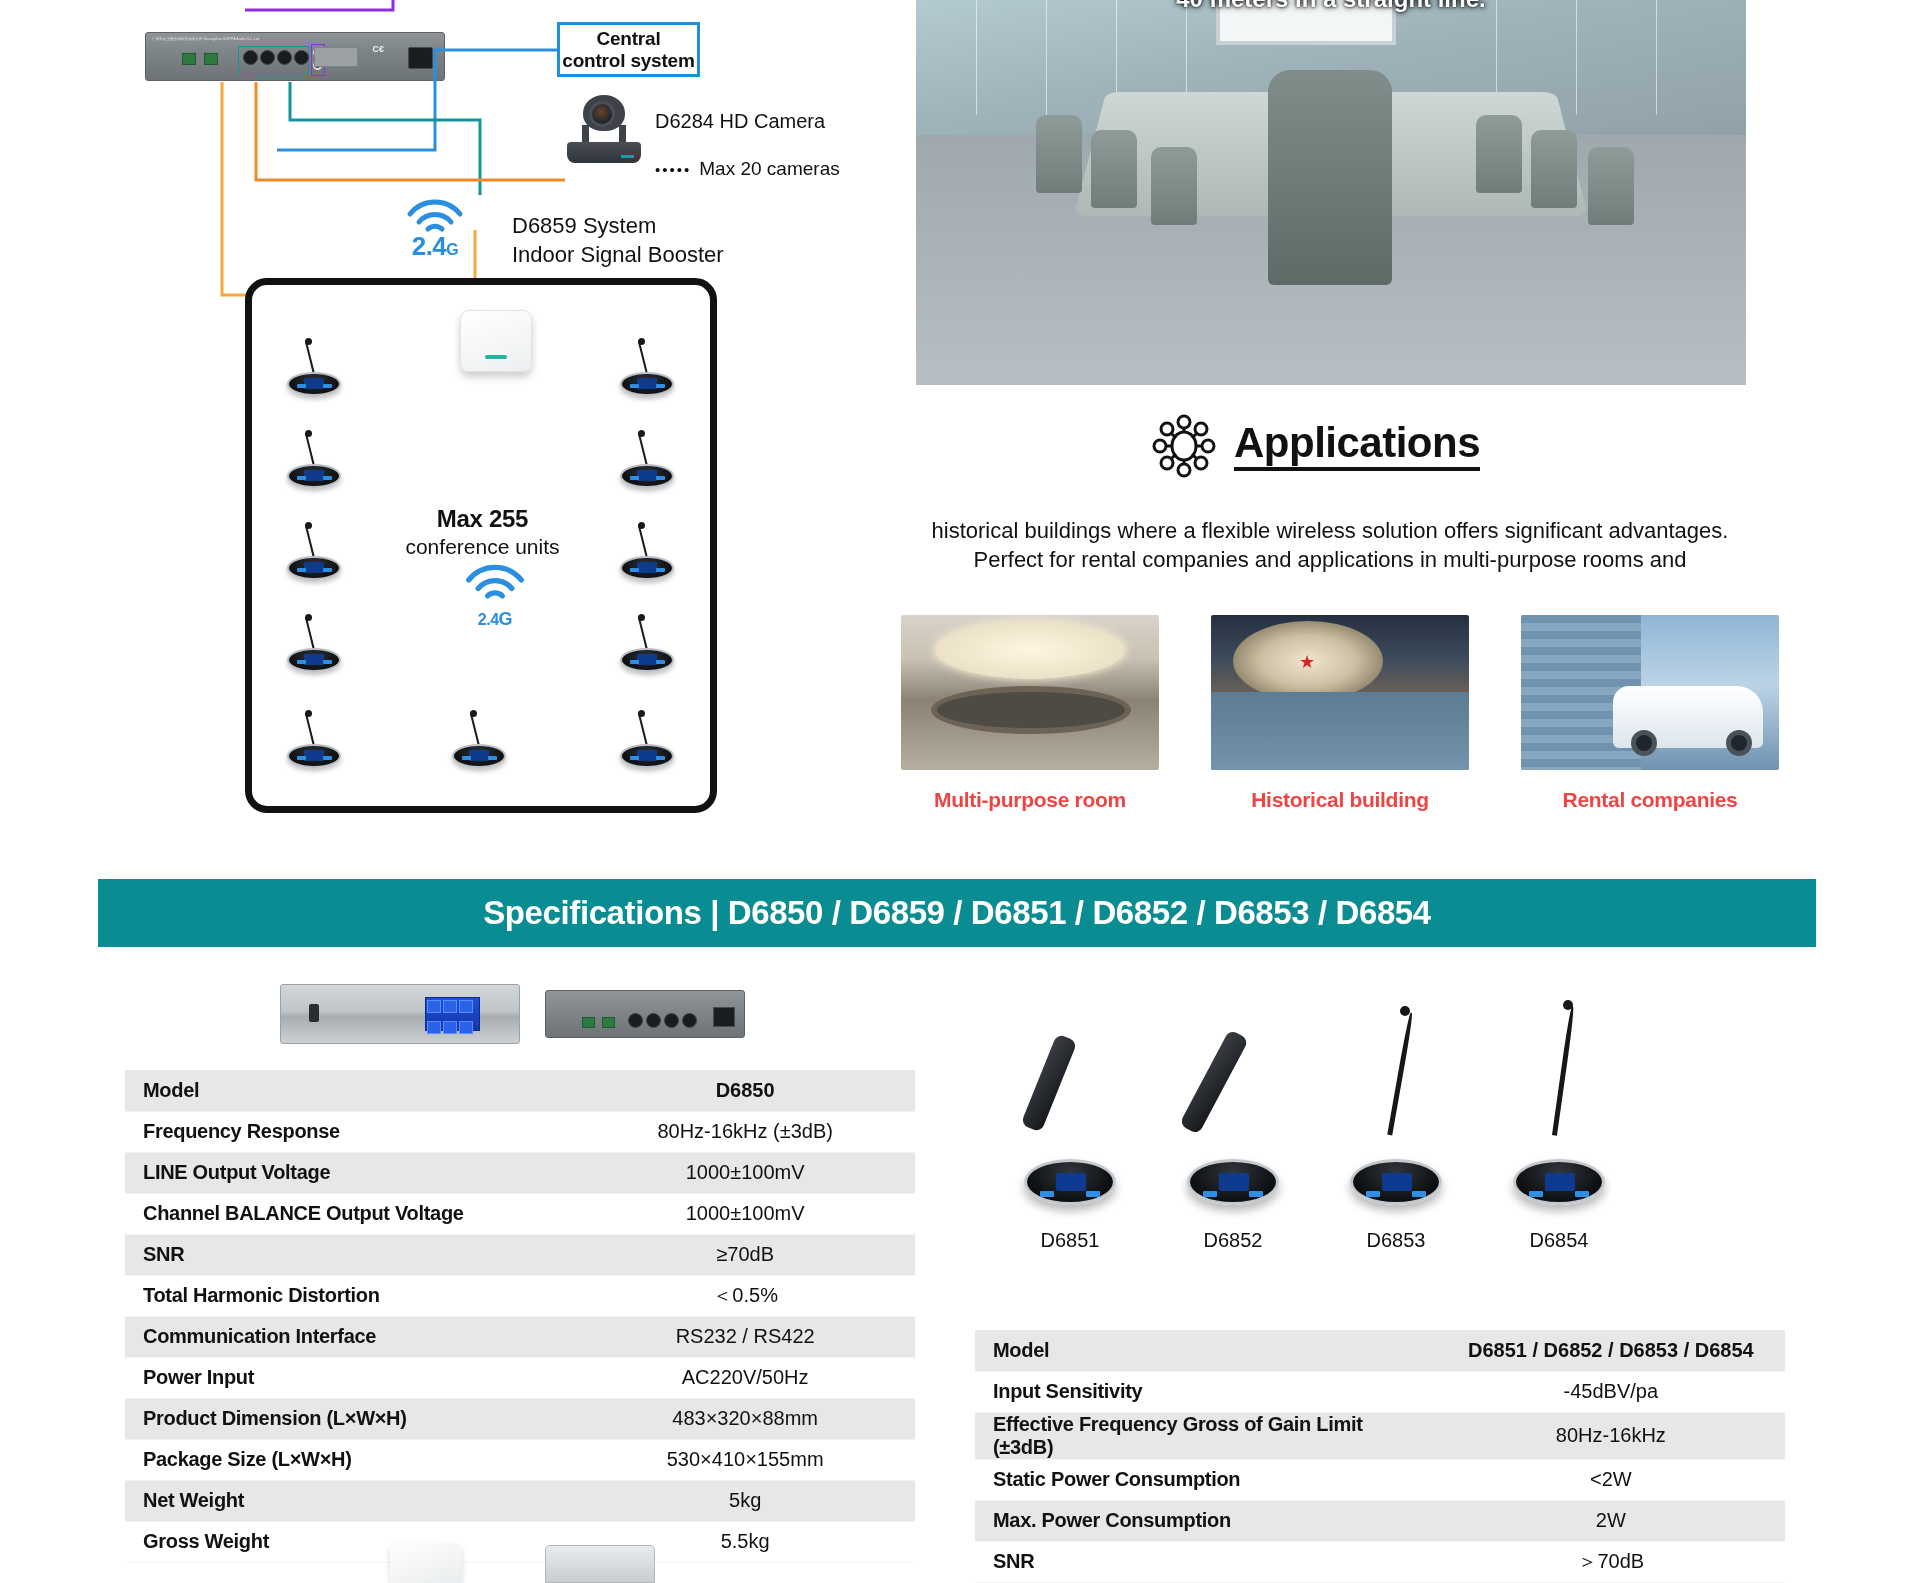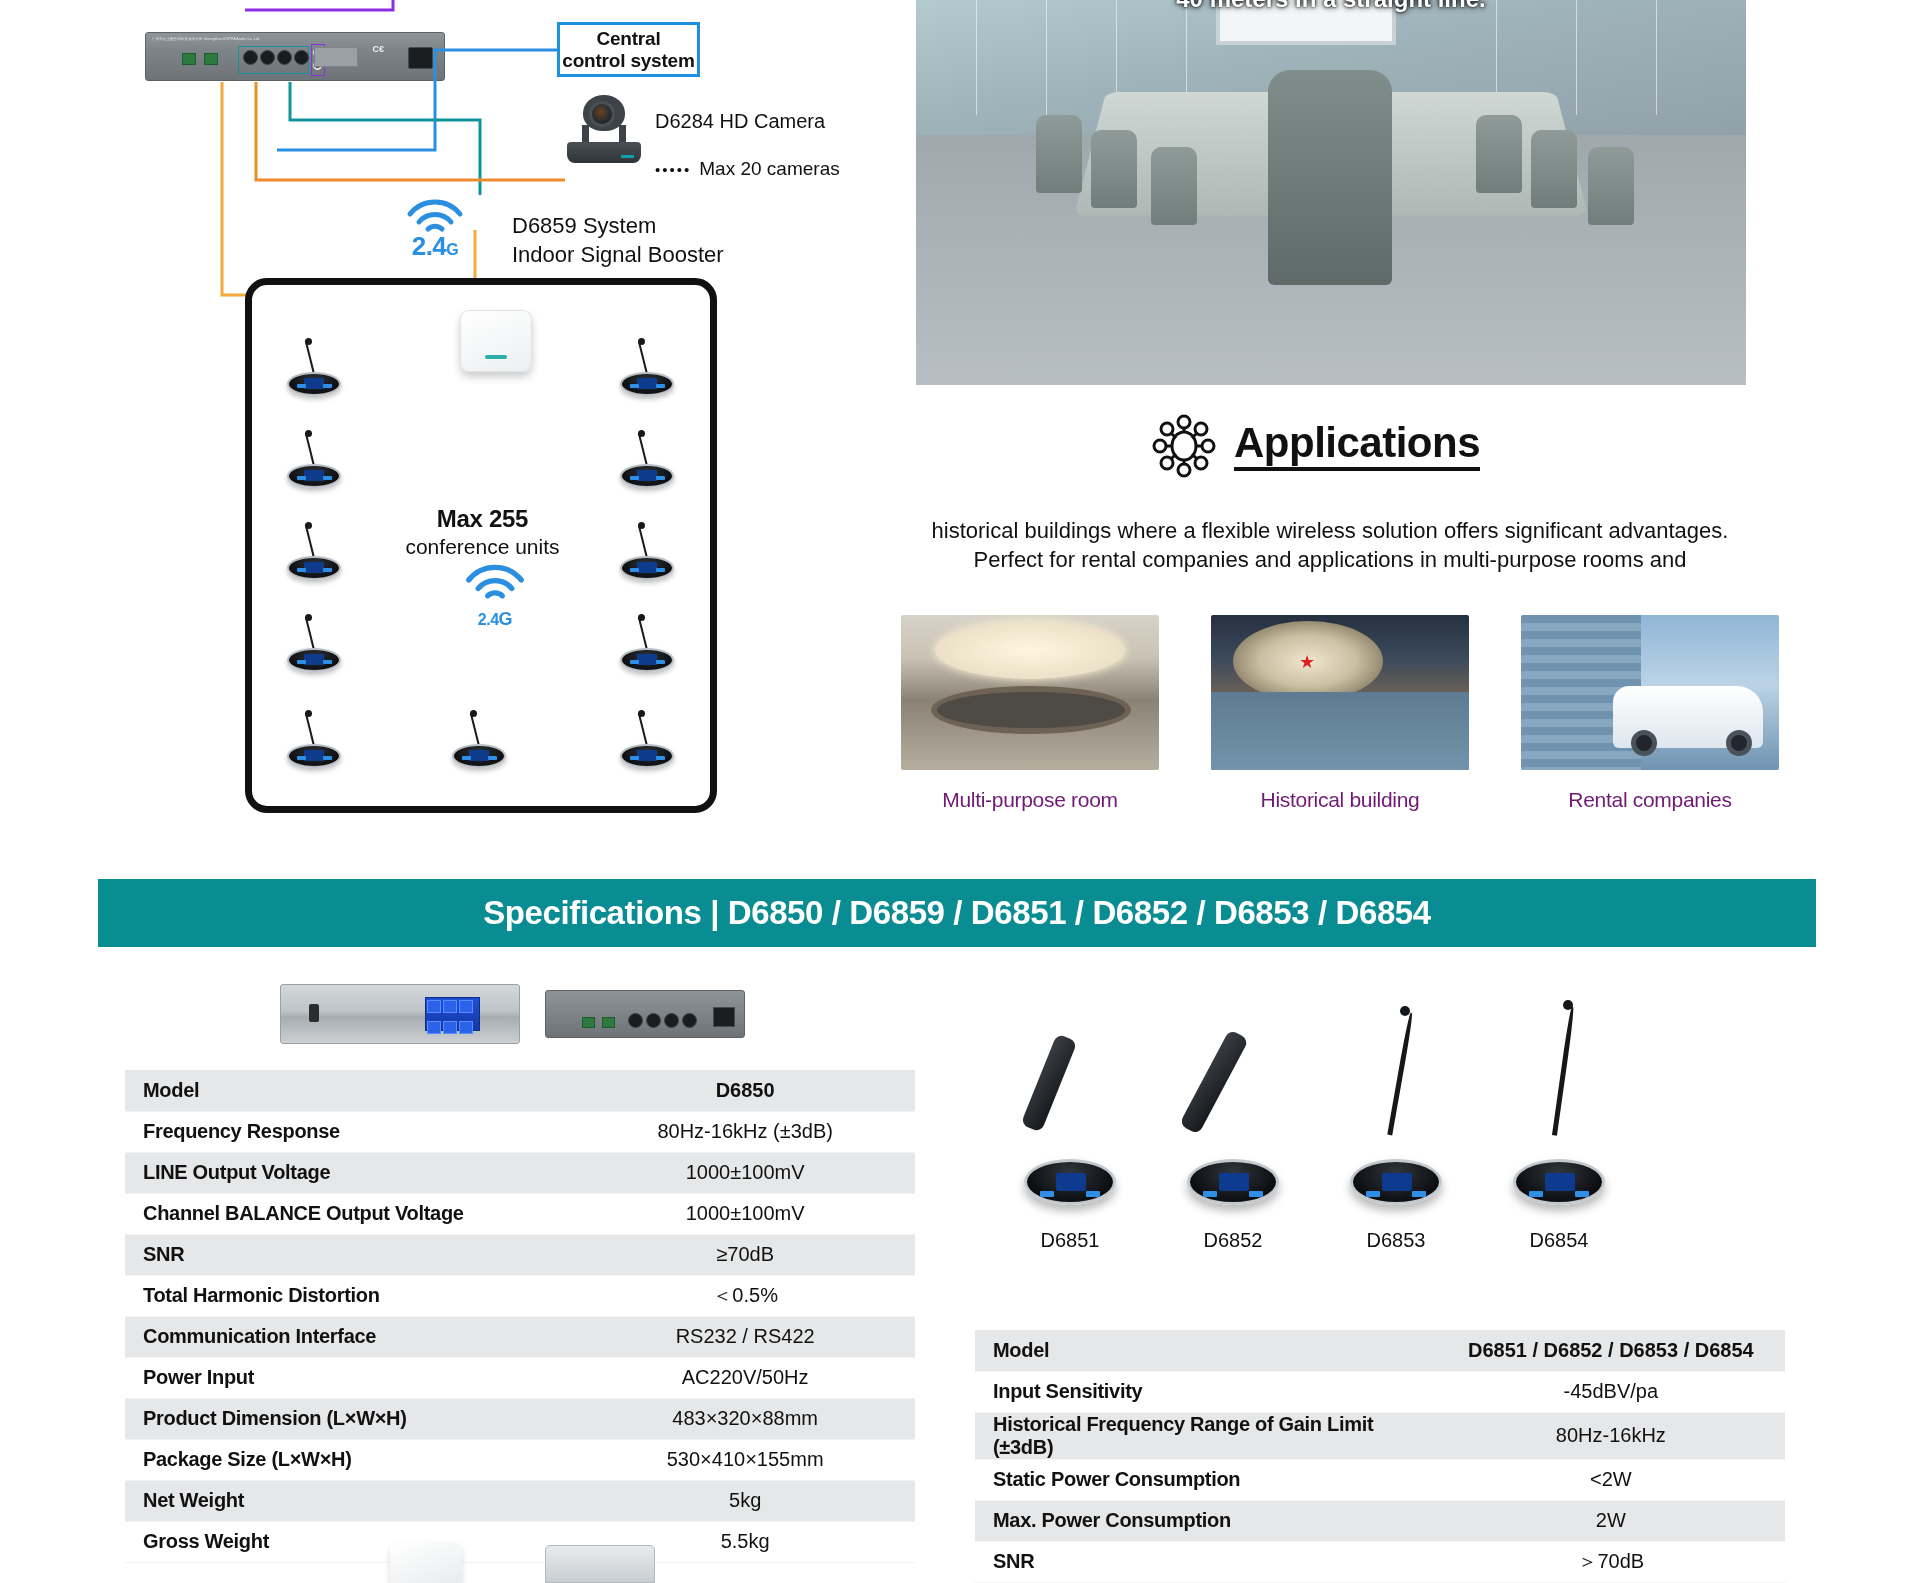--- a/index.html
+++ b/index.html
@@ -98,21 +98,21 @@
 
   .apps-head { position:absolute; left:1150px; top:412px; display:flex; align-items:center; gap:16px;}
   .apps-head .title { font-weight:800; font-size:42px; color:#111; border-bottom:4px solid #111; line-height:1.05; padding-bottom:1px; letter-spacing:-.5px;}
 
   .apps-desc { position:absolute; left:900px; top:516px; width:860px; text-align:center;
     font-size:22px; line-height:1.33; color:#111;}
 
   .app-cards { position:absolute; left:900px; top:615px; width:880px; display:flex; justify-content:center; gap:52px;}
   .app-card { width:258px; }
   .app-card .thumb { width:258px; height:155px; border-radius:2px; overflow:hidden; position:relative;}
-  .app-card .cap { margin-top:18px; text-align:center; font-weight:400; font-size:21px; color:#701a75; letter-spacing:-.3px;}
+  .app-card .cap { margin-top:18px; text-align:center; font-weight:700; font-size:21px; color:#ef4444; letter-spacing:-.3px;}
 
   .thumb-a { background:linear-gradient(180deg,#d8d3c8 0%,#c9c2b4 28%,#8a8275 55%,#b6ae9f 100%);}
   .thumb-a .oval { position:absolute; left:50%; top:6px; transform:translateX(-50%); width:190px; height:58px; border-radius:50%; background:radial-gradient(ellipse,#fff6e0,#e3d8bd); box-shadow:0 0 10px #fff3d6;}
   .thumb-a .tbl { position:absolute; left:30px; bottom:36px; width:200px; height:48px; border-radius:50%; background:#4e4a44; border:6px solid #6e6255;}
   .thumb-b { background:linear-gradient(180deg,#25303f 0%,#3c4a5c 28%,#7d6a55 60%,#5b7289 100%);}
   .thumb-b .dome { position:absolute; left:22px; top:6px; width:150px; height:80px; border-radius:50%; background:radial-gradient(ellipse,#f0e6cf 0%,#cbbfa3 45%,#8d8268 75%); }
   .thumb-b .star { position:absolute; left:88px; top:36px; color:#d22; font-size:18px;}
   .thumb-b .flr { position:absolute; left:0; bottom:0; width:100%; height:78px; background:linear-gradient(180deg,#5d7b92,#7394ac);}
   .thumb-c { background:linear-gradient(180deg,#8fb6d6 0%,#bcd3e6 45%,#6f93b1 100%);}
   .thumb-c .bldg { position:absolute; left:0; top:0; width:120px; height:100%; background:repeating-linear-gradient(180deg,#6f92ae 0 8px,#87a7c0 8px 16px);}
@@ -547,21 +547,21 @@
       <tbody>
           <tr class="hdr">
             <td class="k">Model</td>
             <td class="v">D6851 / D6852 / D6853 / D6854</td>
           </tr>
           <tr>
             <td class="k">Input Sensitivity</td>
             <td class="v">-45dBV/pa</td>
           </tr>
           <tr>
-            <td class="k">Historical Frequency Range of Gain Limit (±3dB)</td>
+            <td class="k">Effective Frequency Gross of Gain Limit (±3dB)</td>
             <td class="v">80Hz-16kHz</td>
           </tr>
           <tr>
             <td class="k">Static Power Consumption</td>
             <td class="v">&lt;2W</td>
           </tr>
           <tr>
             <td class="k">Max. Power Consumption</td>
             <td class="v">2W</td>
           </tr>

